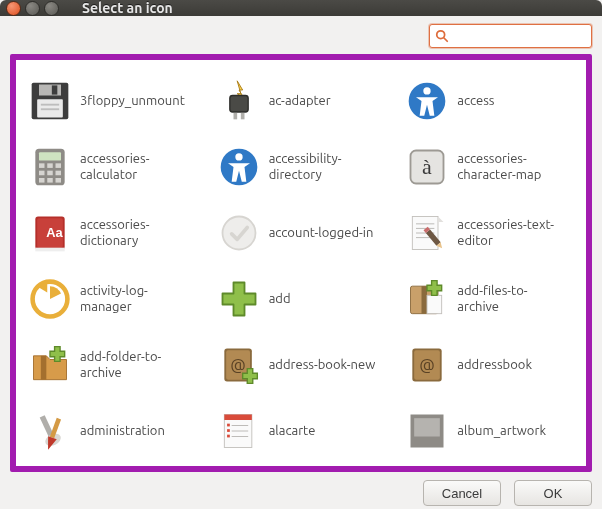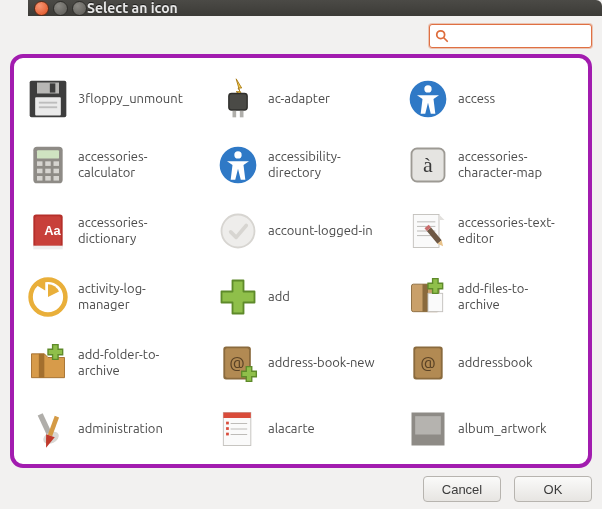--- a/index.html
+++ b/index.html
@@ -20,22 +20,21 @@
     overflow: hidden;
   }
   .titlebar {
     height: 26px;
     background: linear-gradient(#4b4a46, #3c3b37);
     display: flex;
     align-items: center;
     padding: 0 6px;
     color: #e6e6e6;
     font-size: 14px;
-    gap: 0;
-    margin-left: 28px;
+    gap: 23px;
   }
   .tb-buttons {
     display: flex;
     gap: 4px;
   }
   .tb-btn {
     width: 15px;
     height: 15px;
     border-radius: 50%;
     display: inline-block;
@@ -72,23 +71,23 @@
     border: 1px solid #df7043;
     border-radius: 3px;
     outline: none;
     padding: 2px 6px 2px 26px;
     box-sizing: border-box;
     font-size: 13px;
     background: #fff;
     box-shadow: 0 0 0 1px rgba(223,112,67,.35);
   }
   .icon-panel {
-    border: 4px solid #a21caf;
+    border: 6px solid #a21caf;
     background: #fff;
-    border-radius: 13px;
+    border-radius: 2px;
     flex: 1;
     overflow: hidden;
     position: relative;
   }
   .icon-grid {
     width: 100%;
     height: 100%;
     overflow-y: auto;
     padding: 8px 4px 2px 8px;
     box-sizing: border-box;

